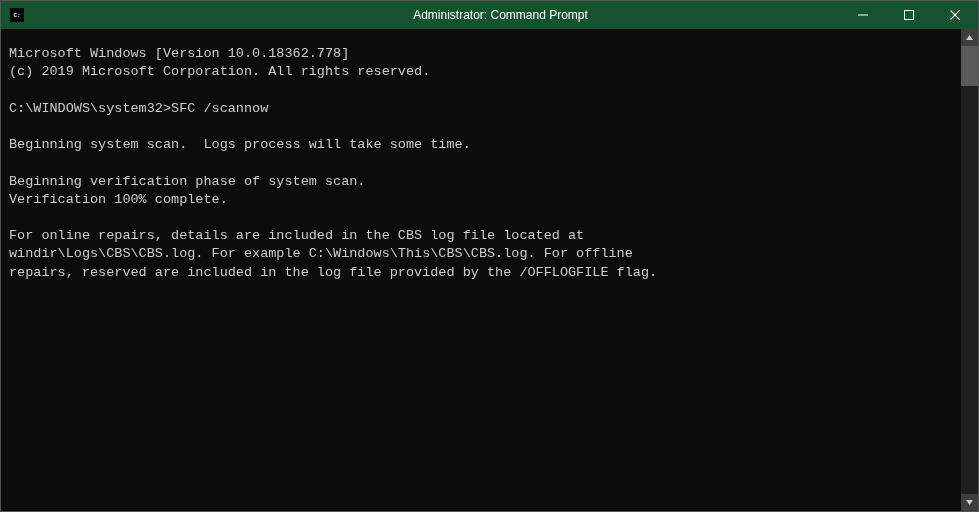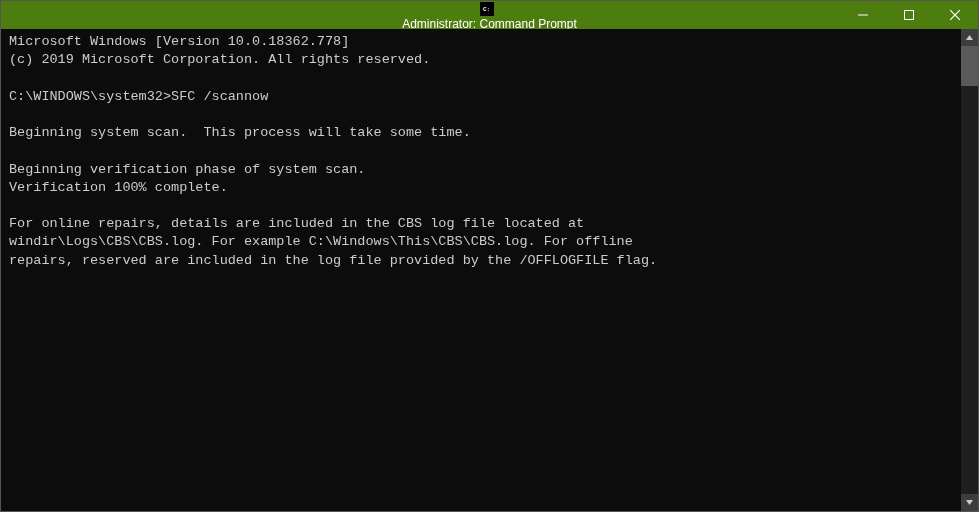--- a/index.html
+++ b/index.html
@@ -18,28 +18,27 @@
 
     .window {
       width: 979px;
       height: 512px;
       display: flex;
       flex-direction: column;
       border: 1px solid #555;
     }
 
     .title-bar {
-      background: #4d7c0f;
+      background: #14532d;
       height: 28px;
       display: flex;
       align-items: center;
       padding: 0 8px;
       flex-shrink: 0;
       position: relative;
-      flex-direction: column;
     }
 
     .title-bar-icon {
       width: 16px;
       height: 16px;
       margin-right: 6px;
       display: flex;
       align-items: center;
       justify-content: center;
       flex-shrink: 0;
@@ -98,21 +97,21 @@
 
     .title-btn svg {
       width: 10px;
       height: 10px;
       fill: #fff;
     }
 
     .console-area {
       background: #0c0c0c;
       flex: 1;
-      padding: 4px 8px;
+      padding: 16px 8px;
       color: #cccccc;
       font-family: 'Courier New', Courier, monospace;
       font-size: 13.5px;
       line-height: 1.35;
       overflow: hidden;
       position: relative;
     }
 
     .console-line {
       white-space: pre-wrap;
@@ -186,21 +185,21 @@
     </div>
   </div>
 
   <div class="console-area" id="console-output">
 
     <div class="console-line">Microsoft Windows [Version 10.0.18362.778]</div>
       <div class="console-line">(c) 2019 Microsoft Corporation. All rights reserved.</div>
       <div class="console-line">&nbsp;</div>
       <div class="console-line">C:\WINDOWS\system32&gt;SFC /scannow</div>
       <div class="console-line">&nbsp;</div>
-      <div class="console-line">Beginning system scan.  This process will take some time.</div>
+      <div class="console-line">Beginning system scan.  Logs process will take some time.</div>
       <div class="console-line">&nbsp;</div>
       <div class="console-line">Beginning verification phase of system scan.</div>
       <div class="console-line">Verification 100% complete.</div>
       <div class="console-line">&nbsp;</div>
       <div class="console-line">For online repairs, details are included in the CBS log file located at</div>
       <div class="console-line">windir\Logs\CBS\CBS.log. For example C:\Windows\This\CBS\CBS.log. For offline</div>
       <div class="console-line">repairs, reserved are included in the log file provided by the /OFFLOGFILE flag.</div>
       <div class="console-line">&nbsp;</div>
       <div class="scrollbar">
       <div class="scrollbar-up">

